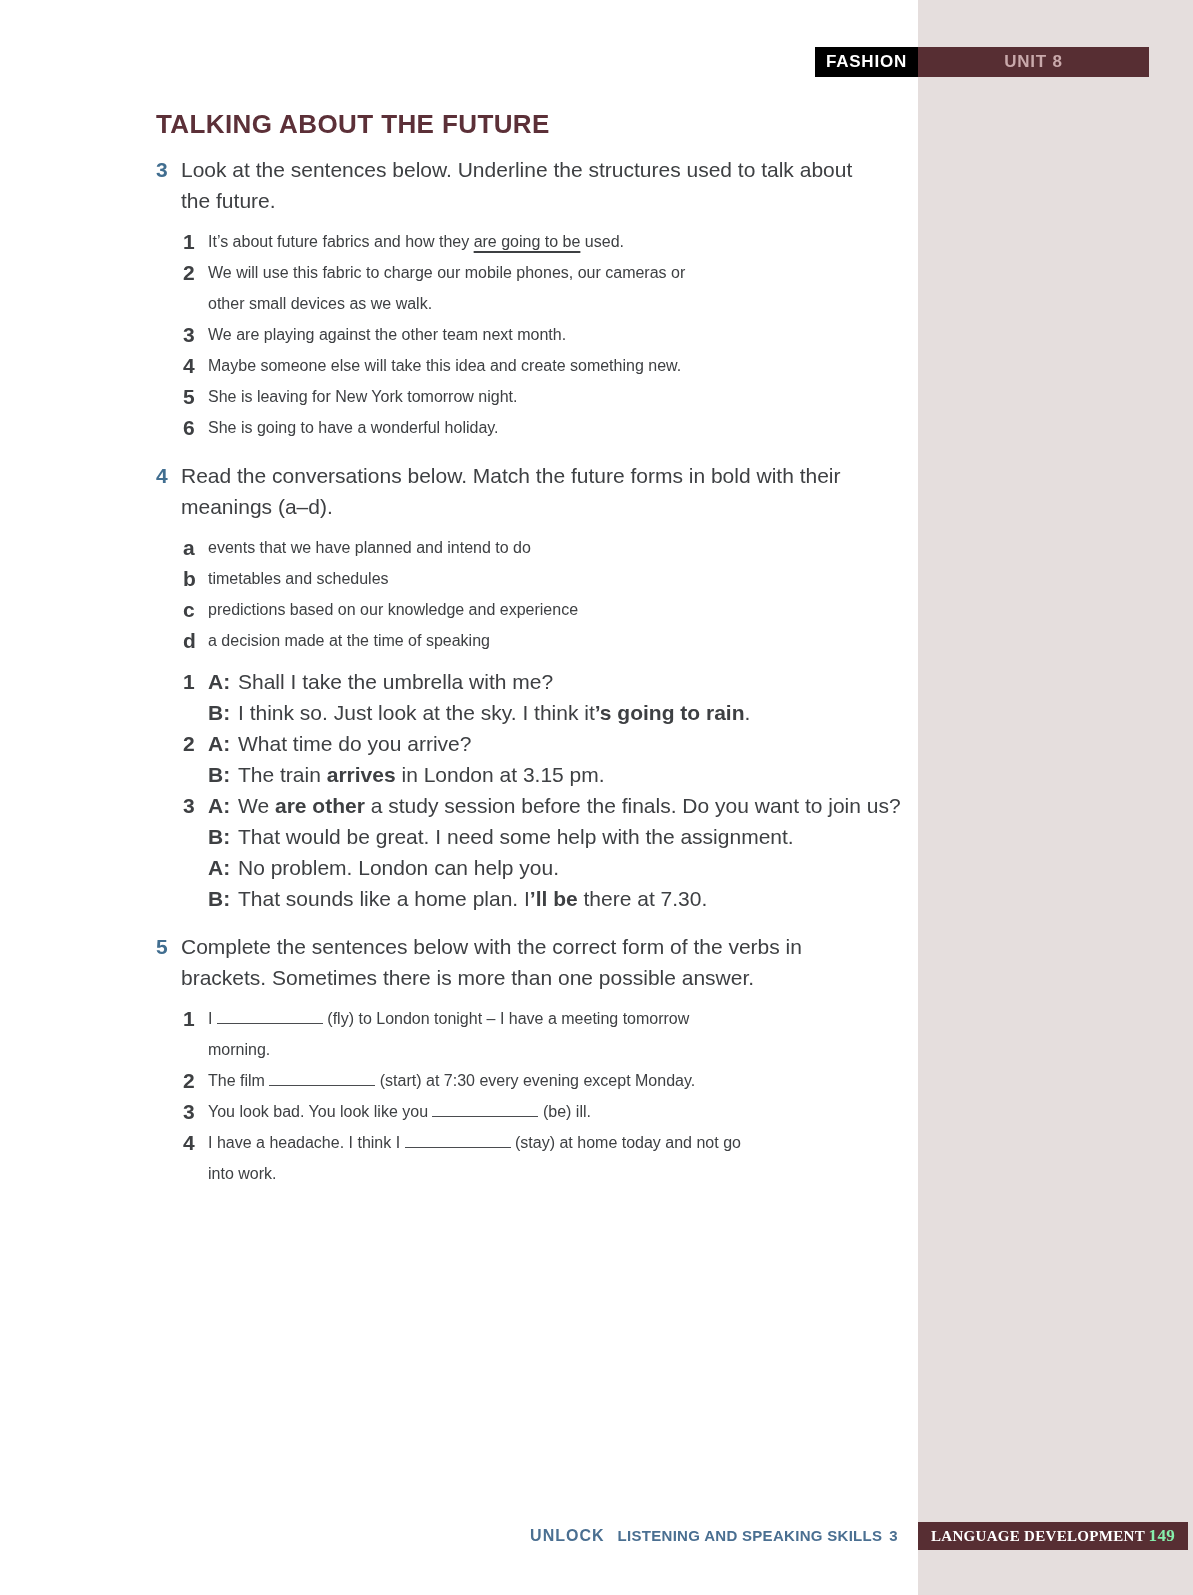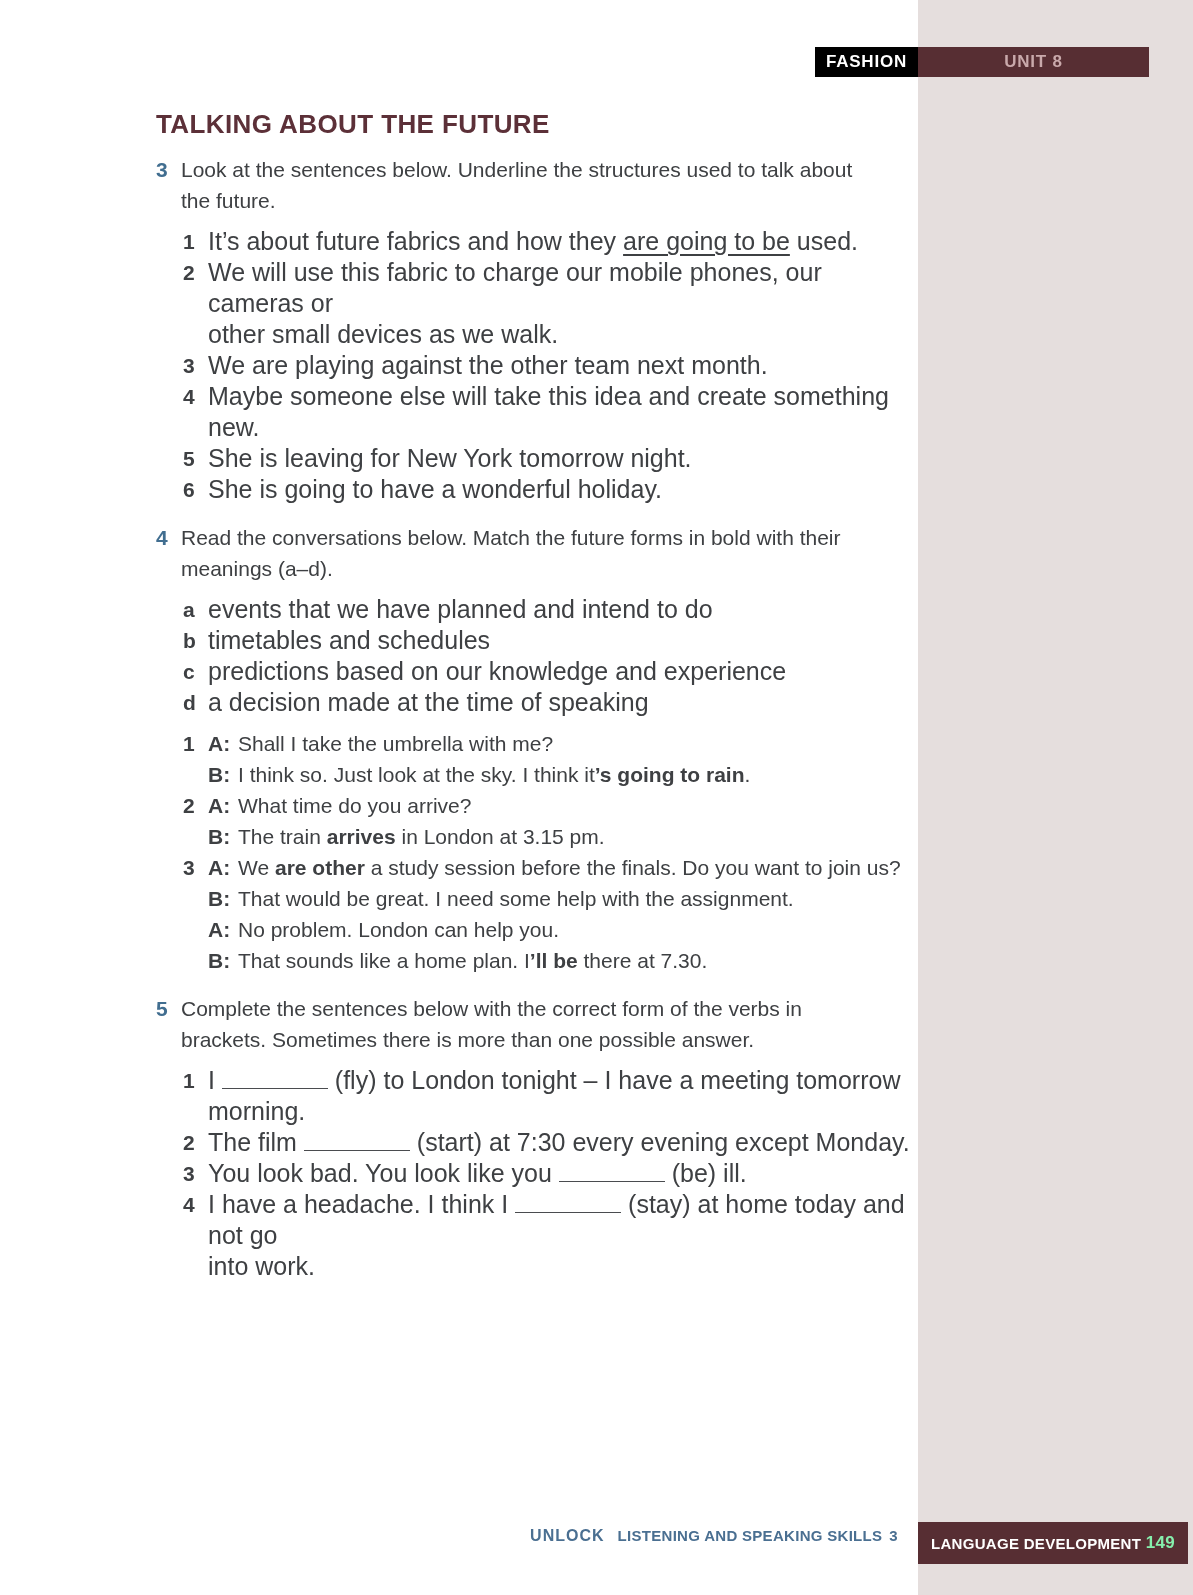--- a/index.html
+++ b/index.html
@@ -28,43 +28,43 @@
            color:#5c3038; margin-bottom:15px; }
 
   .exercise { margin-bottom:17px; }
   .ex-head { display:flex; }
   .exnum { width:25px; flex:0 0 25px; font-weight:bold; color:#416e90; font-size:21px; line-height:31px; }
   .extext { flex:1; font-size:21px; line-height:31px; white-space:pre-wrap; }
 
   .inner-list { margin:10px 0 0 27px; list-style:none; }
   .li { display:flex; }
   .linum { width:25px; flex:0 0 25px; font-weight:bold; font-size:21px; line-height:31px; }
-  .litext { flex:1; font-size:25px; line-height:31px; white-space:pre-wrap; }
+  .litext { flex:1; font-size:16px; line-height:31px; white-space:pre-wrap; }
 
   .conv { display:flex; }
   .conv-lines { flex:1; }
   .conv-line { display:flex; }
   .speaker { flex:0 0 30px; width:30px; font-weight:bold; font-size:21px; line-height:31px; }
   .ctext { flex:1; font-size:21px; line-height:31px; white-space:pre-wrap; }
 
   .b { font-weight:bold; }
   .u { text-decoration:underline; text-underline-offset:4px; text-decoration-thickness:1.5px; }
   .blank { display:inline-block; width:106px; border-bottom:1.7px solid #4a4c4f; height:15px; }
 
   
   .footer-left {
     position:absolute; left:0; top:1527px; width:898px; text-align:right;
     color:#4a6f91; font-size:15px; font-weight:bold; letter-spacing:0.3px;
   }
   .footer-left .brand { font-size:16px; letter-spacing:1px; margin-right:13px; }
   .footer-left .level { margin-left:7px; }
   .footer-bar {
-    position:absolute; left:918px; top:1522px; width:270px; height:42px;
+    position:absolute; left:918px; top:1522px; width:270px; height:28px;
     background:#572e33; color:#ffffff; display:flex; align-items:center;
-    font-size:15px; font-weight:bold; letter-spacing:0.3px; padding:8px 13px;
+    font-size:15px; font-weight:bold; letter-spacing:0.3px; padding:8px 13px;font-family:Liberation Serif, serif;
   }
   .footer-bar .pagenum { margin-left:auto; color:#86efac; font-size:17px; }
 </style>
 </head>
 <body>
 
 <div class="page">
   <div class="sidebar"></div>
 
   <div class="fashion-tab">

